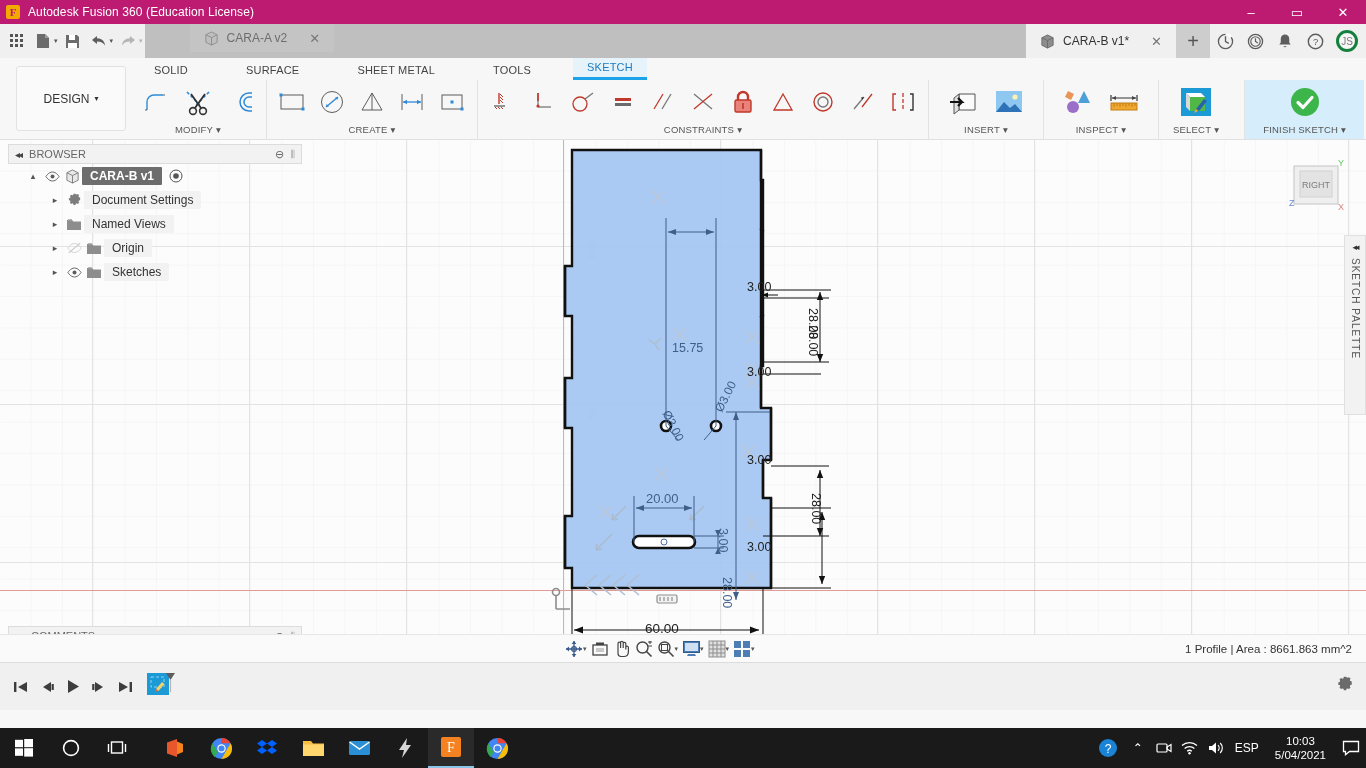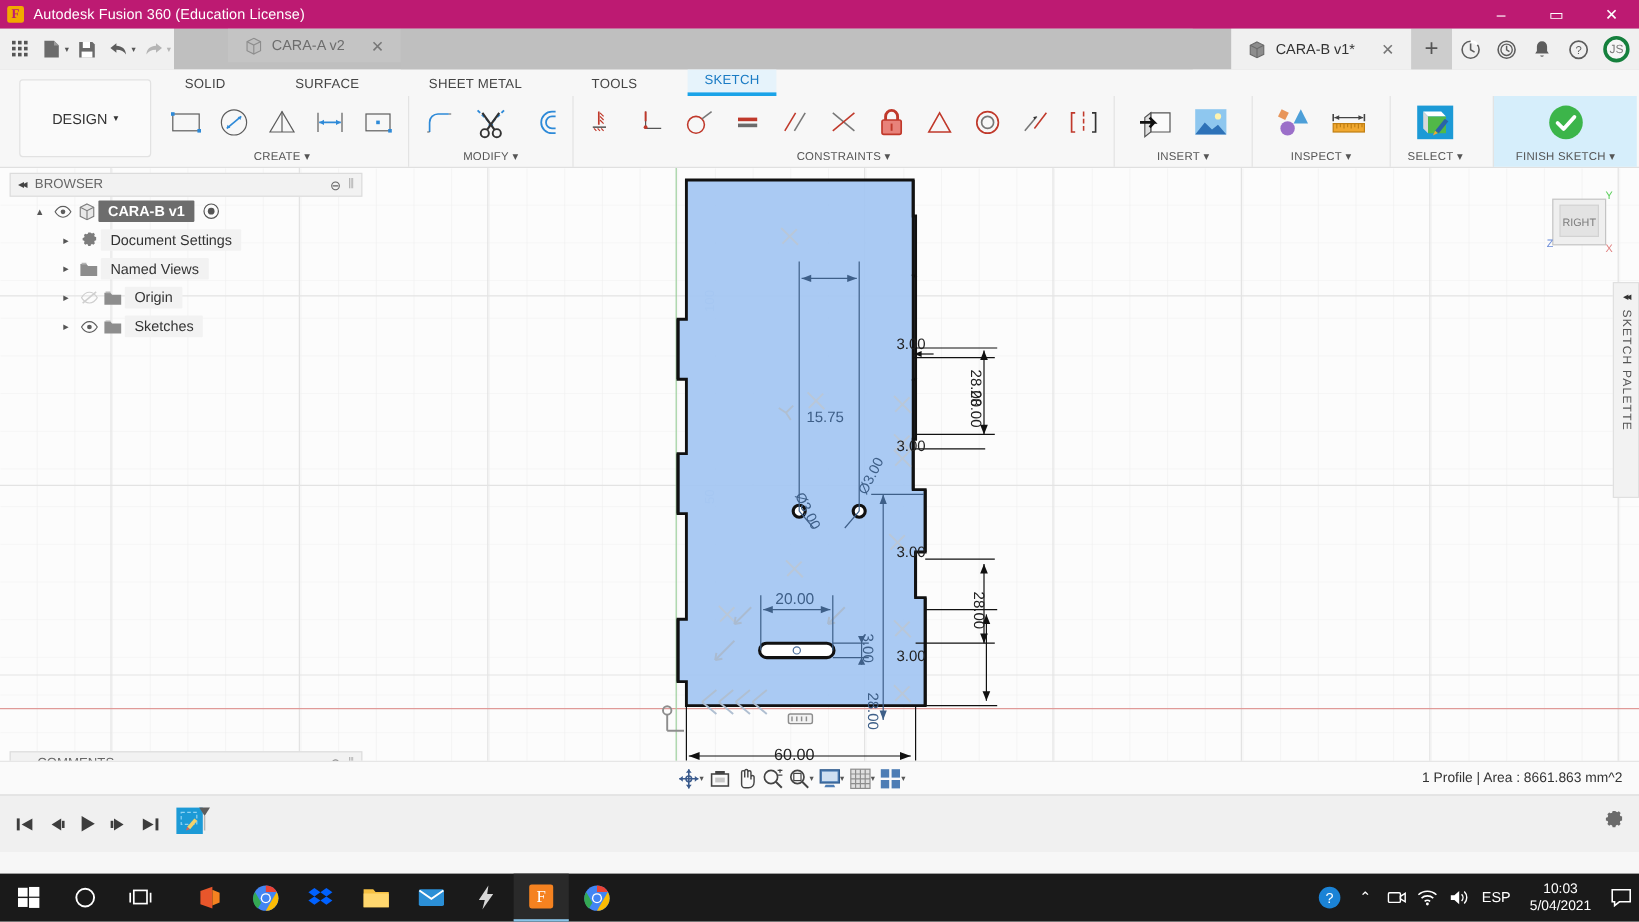--- a/index.html
+++ b/index.html
@@ -216,62 +216,20 @@
     <div class="rtab" style="margin-left:30px">SHEET METAL</div>
     <div class="rtab" style="margin-left:30px">TOOLS</div>
     <div class="rtab sel" style="margin-left:28px">SKETCH</div>
   </div>
 
   <div class="panels">
 
     <div class="panel">
       <div class="icons">
         <div class="ib">
-          <svg width="28" height="24" viewBox="0 0 28 24">
-              <rect x="3" y="5" width="22" height="14" fill="none" stroke="#5d5d5d"></rect>
-              <rect x="1.5" y="3.5" width="3" height="3" fill="#2e8ad8"></rect>
-              <rect x="23.5" y="17.5" width="3" height="3" fill="#2e8ad8"></rect>
-            </svg>
-          </div>
-        <div class="ib">
-          <svg width="28" height="26" viewBox="0 0 28 26">
-              <circle cx="14" cy="13" r="10.5" fill="none" stroke="#5d5d5d"></circle>
-              <path d="M8 18l12-10" stroke="#2e8ad8" stroke-width="1.4"></path>
-              <path d="M20 8l-3 .6 2.4 2.4z" fill="#2e8ad8"></path>
-              <path d="M8 18l3-.6-2.4-2.4z" fill="#2e8ad8"></path>
-            </svg>
-          </div>
-        <div class="ib">
-          <svg width="28" height="26" viewBox="0 0 28 26">
-              <path d="M14 4L24 21H4z" fill="none" stroke="#5d5d5d"></path>
-              <path d="M14 4v17" stroke="#5d5d5d"></path>
-            </svg>
-          </div>
-        <div class="ib">
-          <svg width="28" height="26" viewBox="0 0 28 26">
-              <path d="M4 5v16M24 5v16" stroke="#5d5d5d"></path>
-              <path d="M5 13h18" stroke="#2e8ad8" stroke-width="1.3"></path>
-              <path d="M5 13l4-2.2v4.4zM23 13l-4-2.2v4.4z" fill="#2e8ad8"></path>
-            </svg>
-          </div>
-        <div class="ib">
-          <svg width="28" height="24" viewBox="0 0 28 24">
-              <rect x="4" y="5" width="20" height="14" fill="none" stroke="#5d5d5d"></rect>
-              <rect x="12.5" y="10.5" width="3" height="3" fill="#2e8ad8"></rect>
-              <rect x="22.5" y="17.5" width="3" height="3" fill="#2e8ad8"></rect>
-            </svg>
-          </div>
-      </div>
-      <div class="plabel">
-        <span>CREATE</span><span style="margin-left:3px">▾</span></div>
-    </div>
-
-    <div class="panel">
-      <div class="icons">
-        <div class="ib">
           <svg width="28" height="26" viewBox="0 0 28 26">
               <path d="M6 21V13A7 7 0 0 1 13 6h9" fill="none" stroke="#2e8ad8" stroke-width="1.4"></path>
               <path d="M6 21h-2M22 6h2" stroke="#5d5d5d"></path>
             </svg>
           </div>
         <div class="ib big">
           <svg width="30" height="28" viewBox="0 0 30 28">
             <path d="M4 4l14 14M26 4L12 18" stroke="#2e8ad8" stroke-width="1.6" stroke-dasharray="3 2"></path>
             <circle cx="10" cy="23" r="3.4" fill="none" stroke="#333" stroke-width="1.6"></circle>
             <circle cx="20" cy="23" r="3.4" fill="none" stroke="#333" stroke-width="1.6"></circle>
@@ -281,20 +239,62 @@
         <div class="ib">
           <svg width="28" height="26" viewBox="0 0 28 26">
               <path d="M22 4a9 9 0 0 0 0 18" fill="none" stroke="#2e8ad8" stroke-width="1.5"></path>
               <path d="M22 8a5 5 0 0 0 0 10" fill="none" stroke="#2e8ad8" stroke-width="1.5"></path>
               <path d="M22 4h3M22 22h3M22 8h3M22 18h3" stroke="#2e8ad8" stroke-width="1.5"></path>
             </svg>
           </div>
       </div>
       <div class="plabel">
         <span>MODIFY</span><span style="margin-left:3px">▾</span></div>
+    </div>
+
+    <div class="panel">
+      <div class="icons">
+        <div class="ib">
+          <svg width="28" height="24" viewBox="0 0 28 24">
+              <rect x="3" y="5" width="22" height="14" fill="none" stroke="#5d5d5d"></rect>
+              <rect x="1.5" y="3.5" width="3" height="3" fill="#2e8ad8"></rect>
+              <rect x="23.5" y="17.5" width="3" height="3" fill="#2e8ad8"></rect>
+            </svg>
+          </div>
+        <div class="ib">
+          <svg width="28" height="26" viewBox="0 0 28 26">
+              <circle cx="14" cy="13" r="10.5" fill="none" stroke="#5d5d5d"></circle>
+              <path d="M8 18l12-10" stroke="#2e8ad8" stroke-width="1.4"></path>
+              <path d="M20 8l-3 .6 2.4 2.4z" fill="#2e8ad8"></path>
+              <path d="M8 18l3-.6-2.4-2.4z" fill="#2e8ad8"></path>
+            </svg>
+          </div>
+        <div class="ib">
+          <svg width="28" height="26" viewBox="0 0 28 26">
+              <path d="M14 4L24 21H4z" fill="none" stroke="#5d5d5d"></path>
+              <path d="M14 4v17" stroke="#5d5d5d"></path>
+            </svg>
+          </div>
+        <div class="ib">
+          <svg width="28" height="26" viewBox="0 0 28 26">
+              <path d="M4 5v16M24 5v16" stroke="#5d5d5d"></path>
+              <path d="M5 13h18" stroke="#2e8ad8" stroke-width="1.3"></path>
+              <path d="M5 13l4-2.2v4.4zM23 13l-4-2.2v4.4z" fill="#2e8ad8"></path>
+            </svg>
+          </div>
+        <div class="ib">
+          <svg width="28" height="24" viewBox="0 0 28 24">
+              <rect x="4" y="5" width="20" height="14" fill="none" stroke="#5d5d5d"></rect>
+              <rect x="12.5" y="10.5" width="3" height="3" fill="#2e8ad8"></rect>
+              <rect x="22.5" y="17.5" width="3" height="3" fill="#2e8ad8"></rect>
+            </svg>
+          </div>
+      </div>
+      <div class="plabel">
+        <span>CREATE</span><span style="margin-left:3px">▾</span></div>
     </div>
 
     <div class="panel">
       <div class="icons">
         <div class="ib">
           <svg width="26" height="26" viewBox="0 0 26 26">
               <path d="M9 4v11" stroke="#c0392b" stroke-width="1.4"></path>
               <path d="M10 5l3 3M10 8l3 3M10 11l3 3" stroke="#c0392b"></path>
               <path d="M4 17h11" stroke="#333"></path>
               <path d="M5 18l2 2M8 18l2 2M11 18l2 2" stroke="#c0392b"></path>

